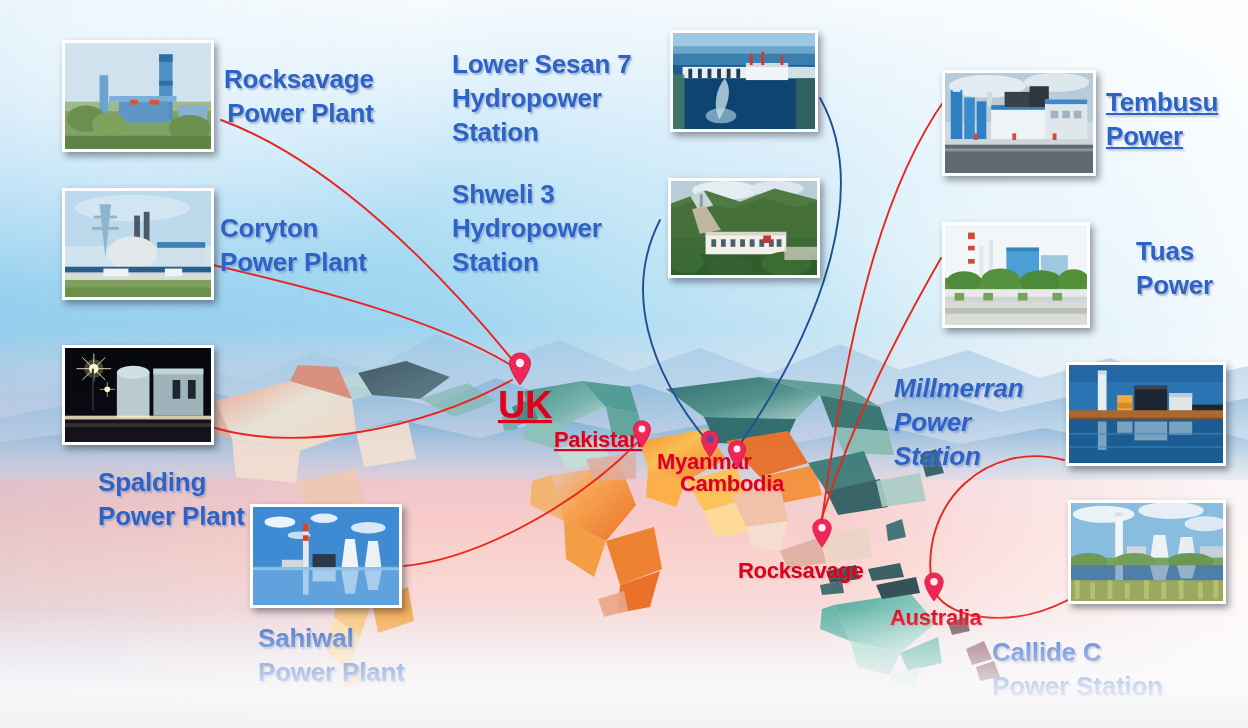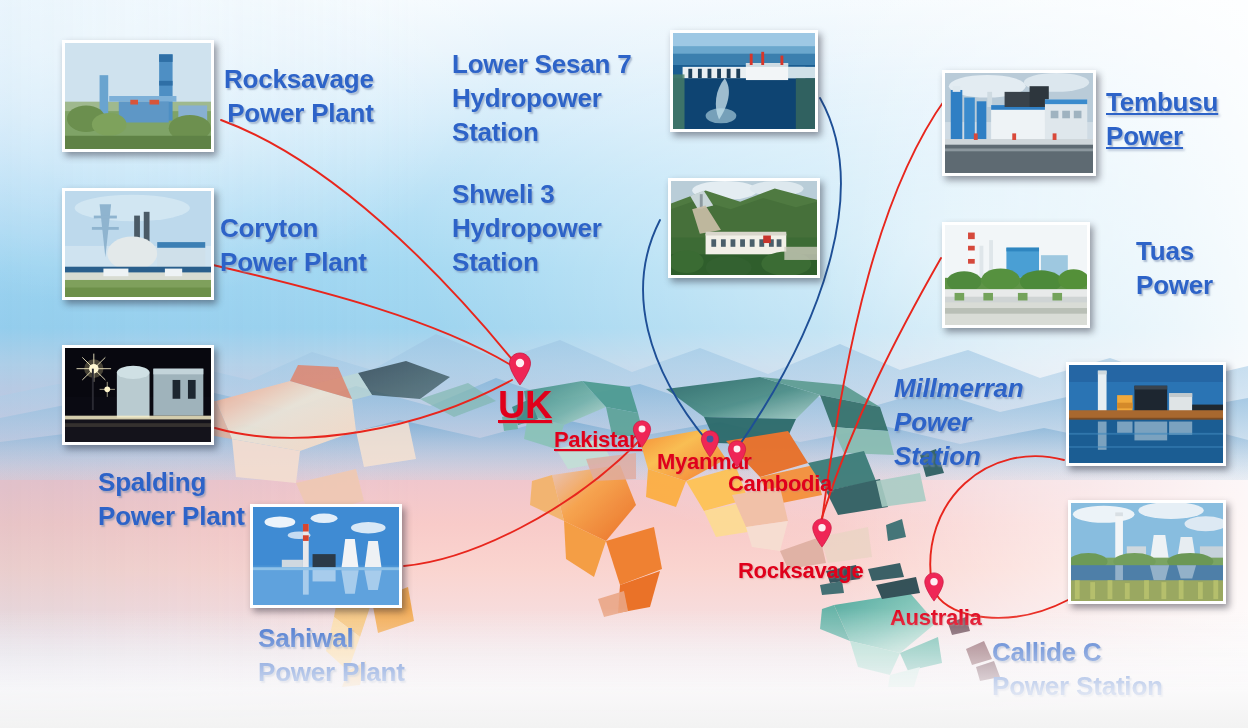--- a/index.html
+++ b/index.html
@@ -628,21 +628,21 @@
 
   <div class="plant-label" style="left:992px; top:636px;">Callide C
 Power Station</div>
 
   <div class="country-label big" style="left:498px; top:386px;">UK</div>
 
   <div class="country-label" style="left:554px; top:429px;text-decoration:underline;">Pakistan</div>
 
   <div class="country-label" style="left:657px; top:451px;">Myanmar</div>
 
-  <div class="country-label" style="left:728px; top:473px;">Cambodia</div>
+  <div class="country-label" style="left:680px; top:473px;">Cambodia</div>
 
   <div class="country-label" style="left:738px; top:560px;">Rocksavage</div>
 
   <div class="country-label" style="left:890px; top:607px;">Australia</div>
 
   <svg class="pin" style="left:508px; top:352px;" viewBox="0 0 24 34">
     <path d="M12,1 C6,1 1.5,5.6 1.5,11.3 C1.5,19 12,33 12,33 C12,33 22.5,19 22.5,11.3 C22.5,5.6 18,1 12,1 Z" fill="#ef2656" stroke="#c8173f" stroke-width=".8"></path>
     <circle cx="12" cy="11" r="4.2" fill="#ffffff" opacity=".92"></circle>
   </svg>
 

